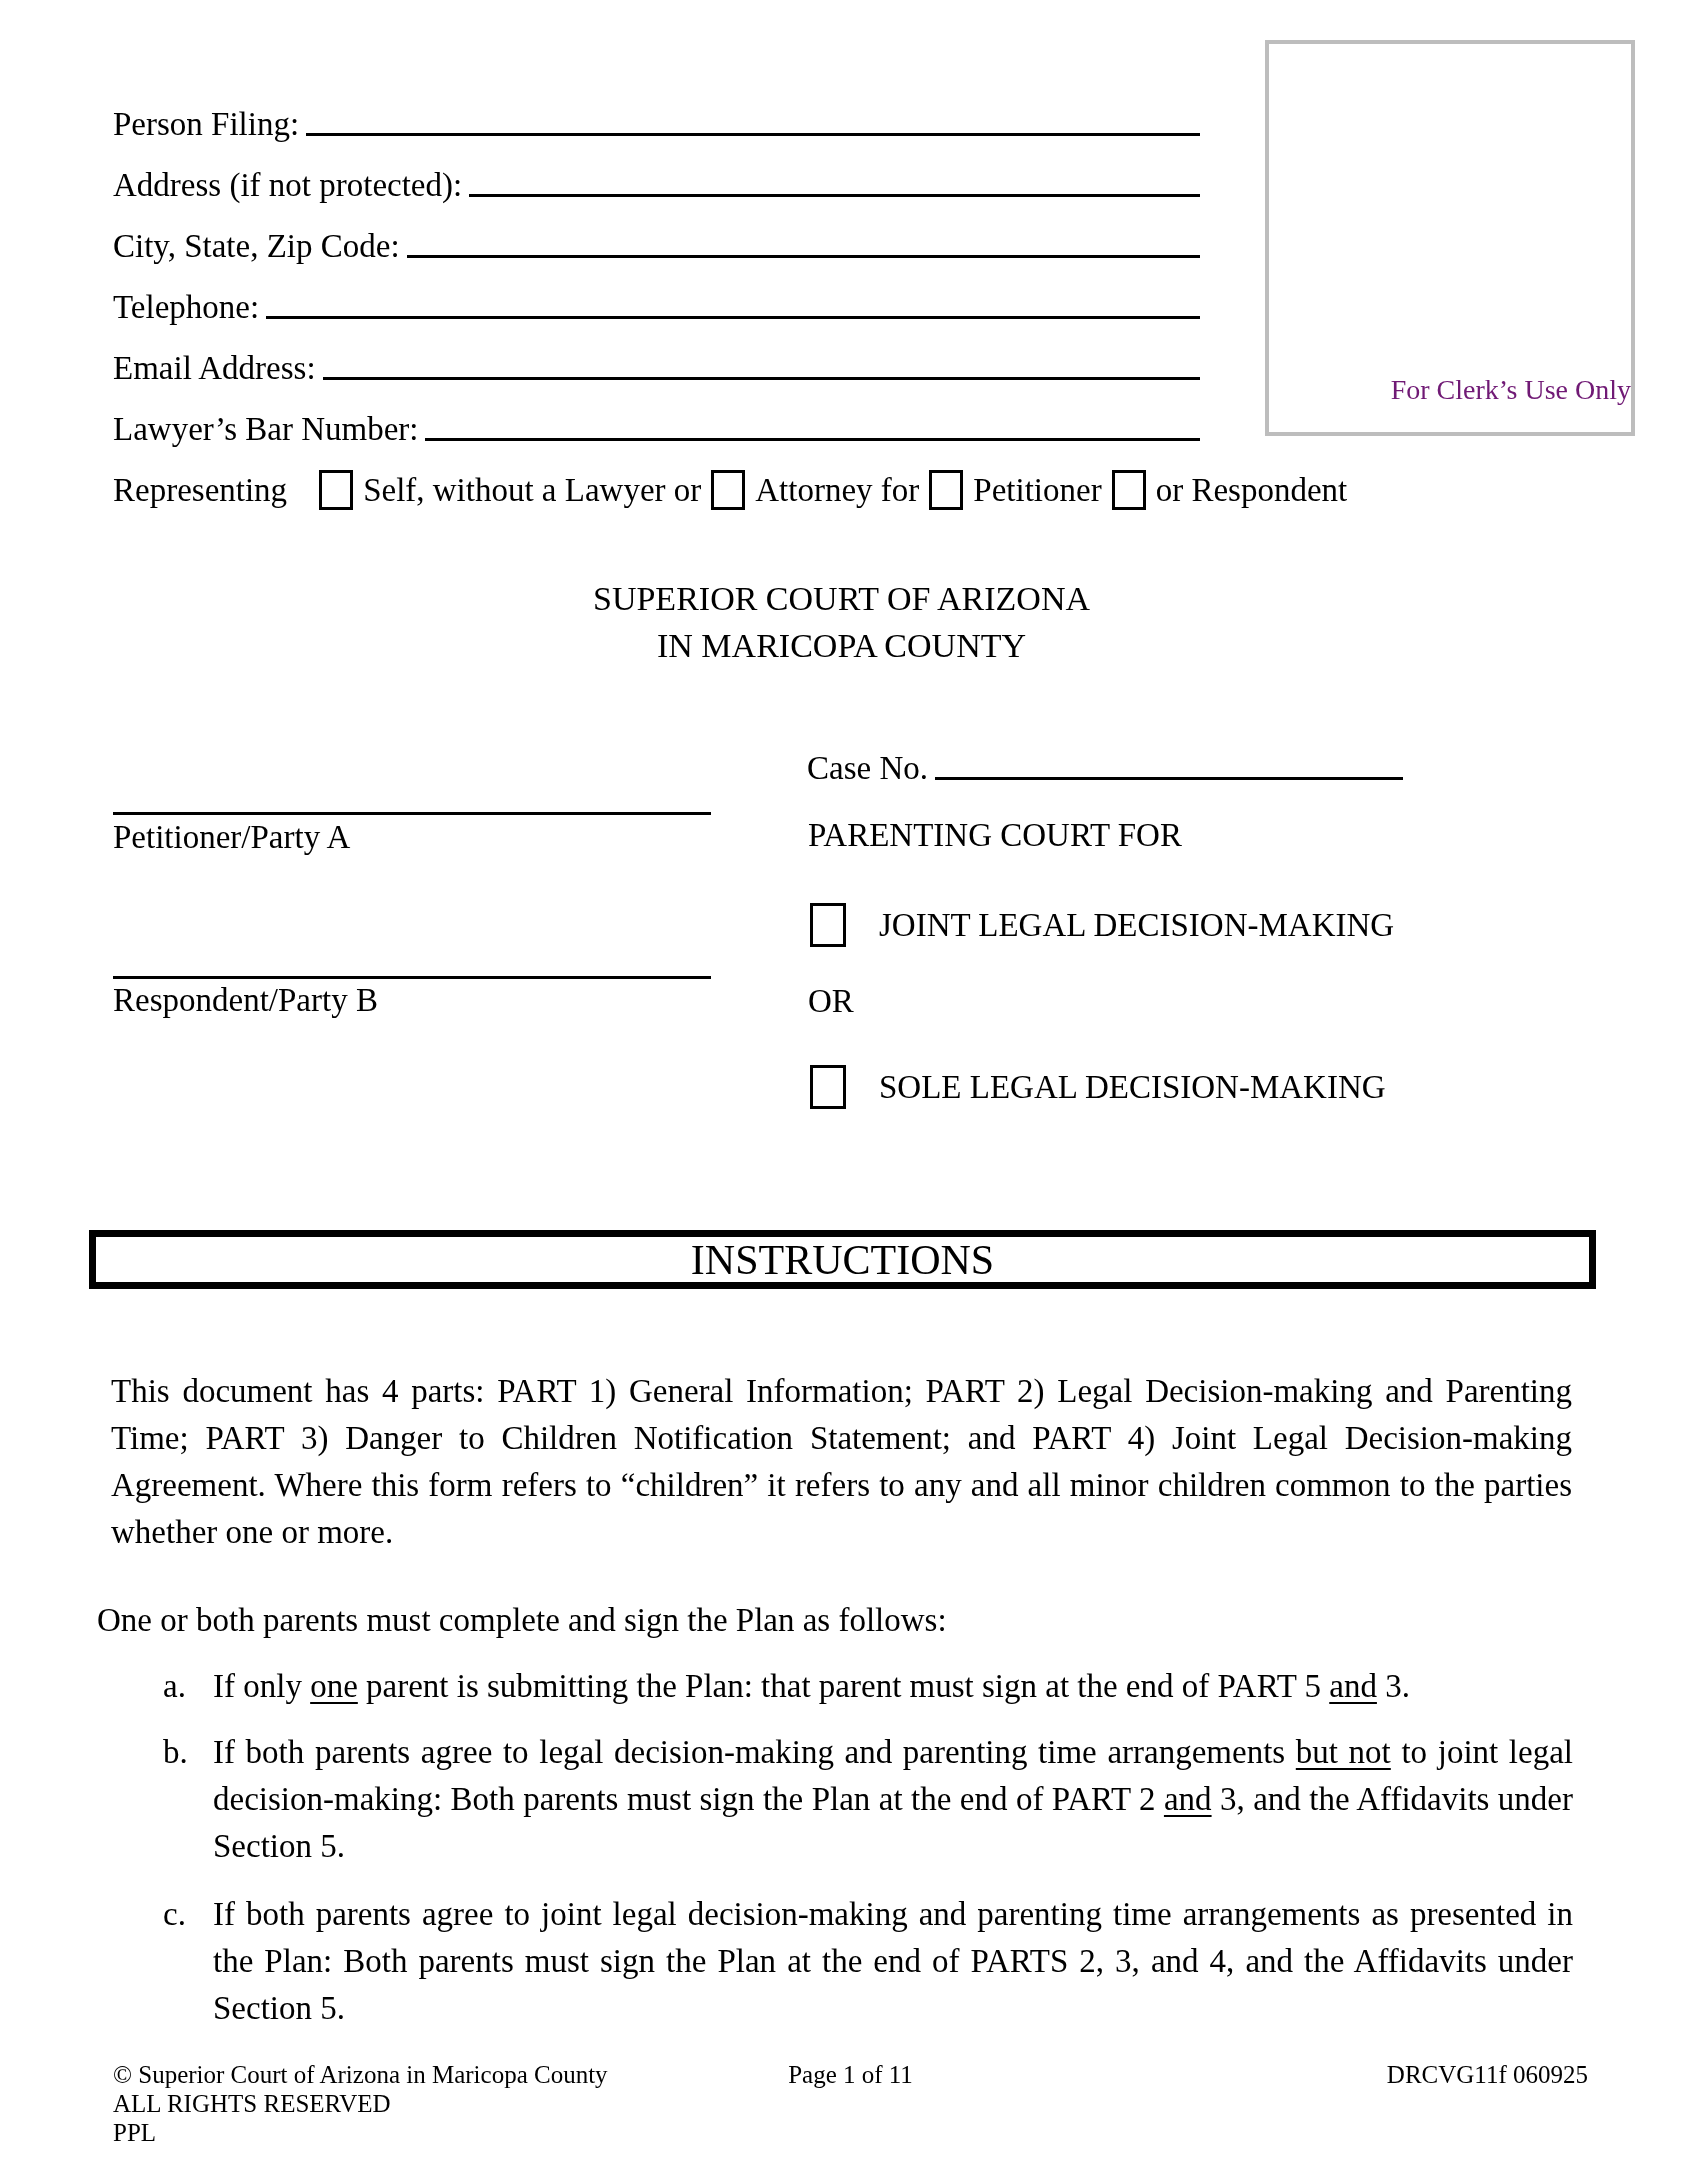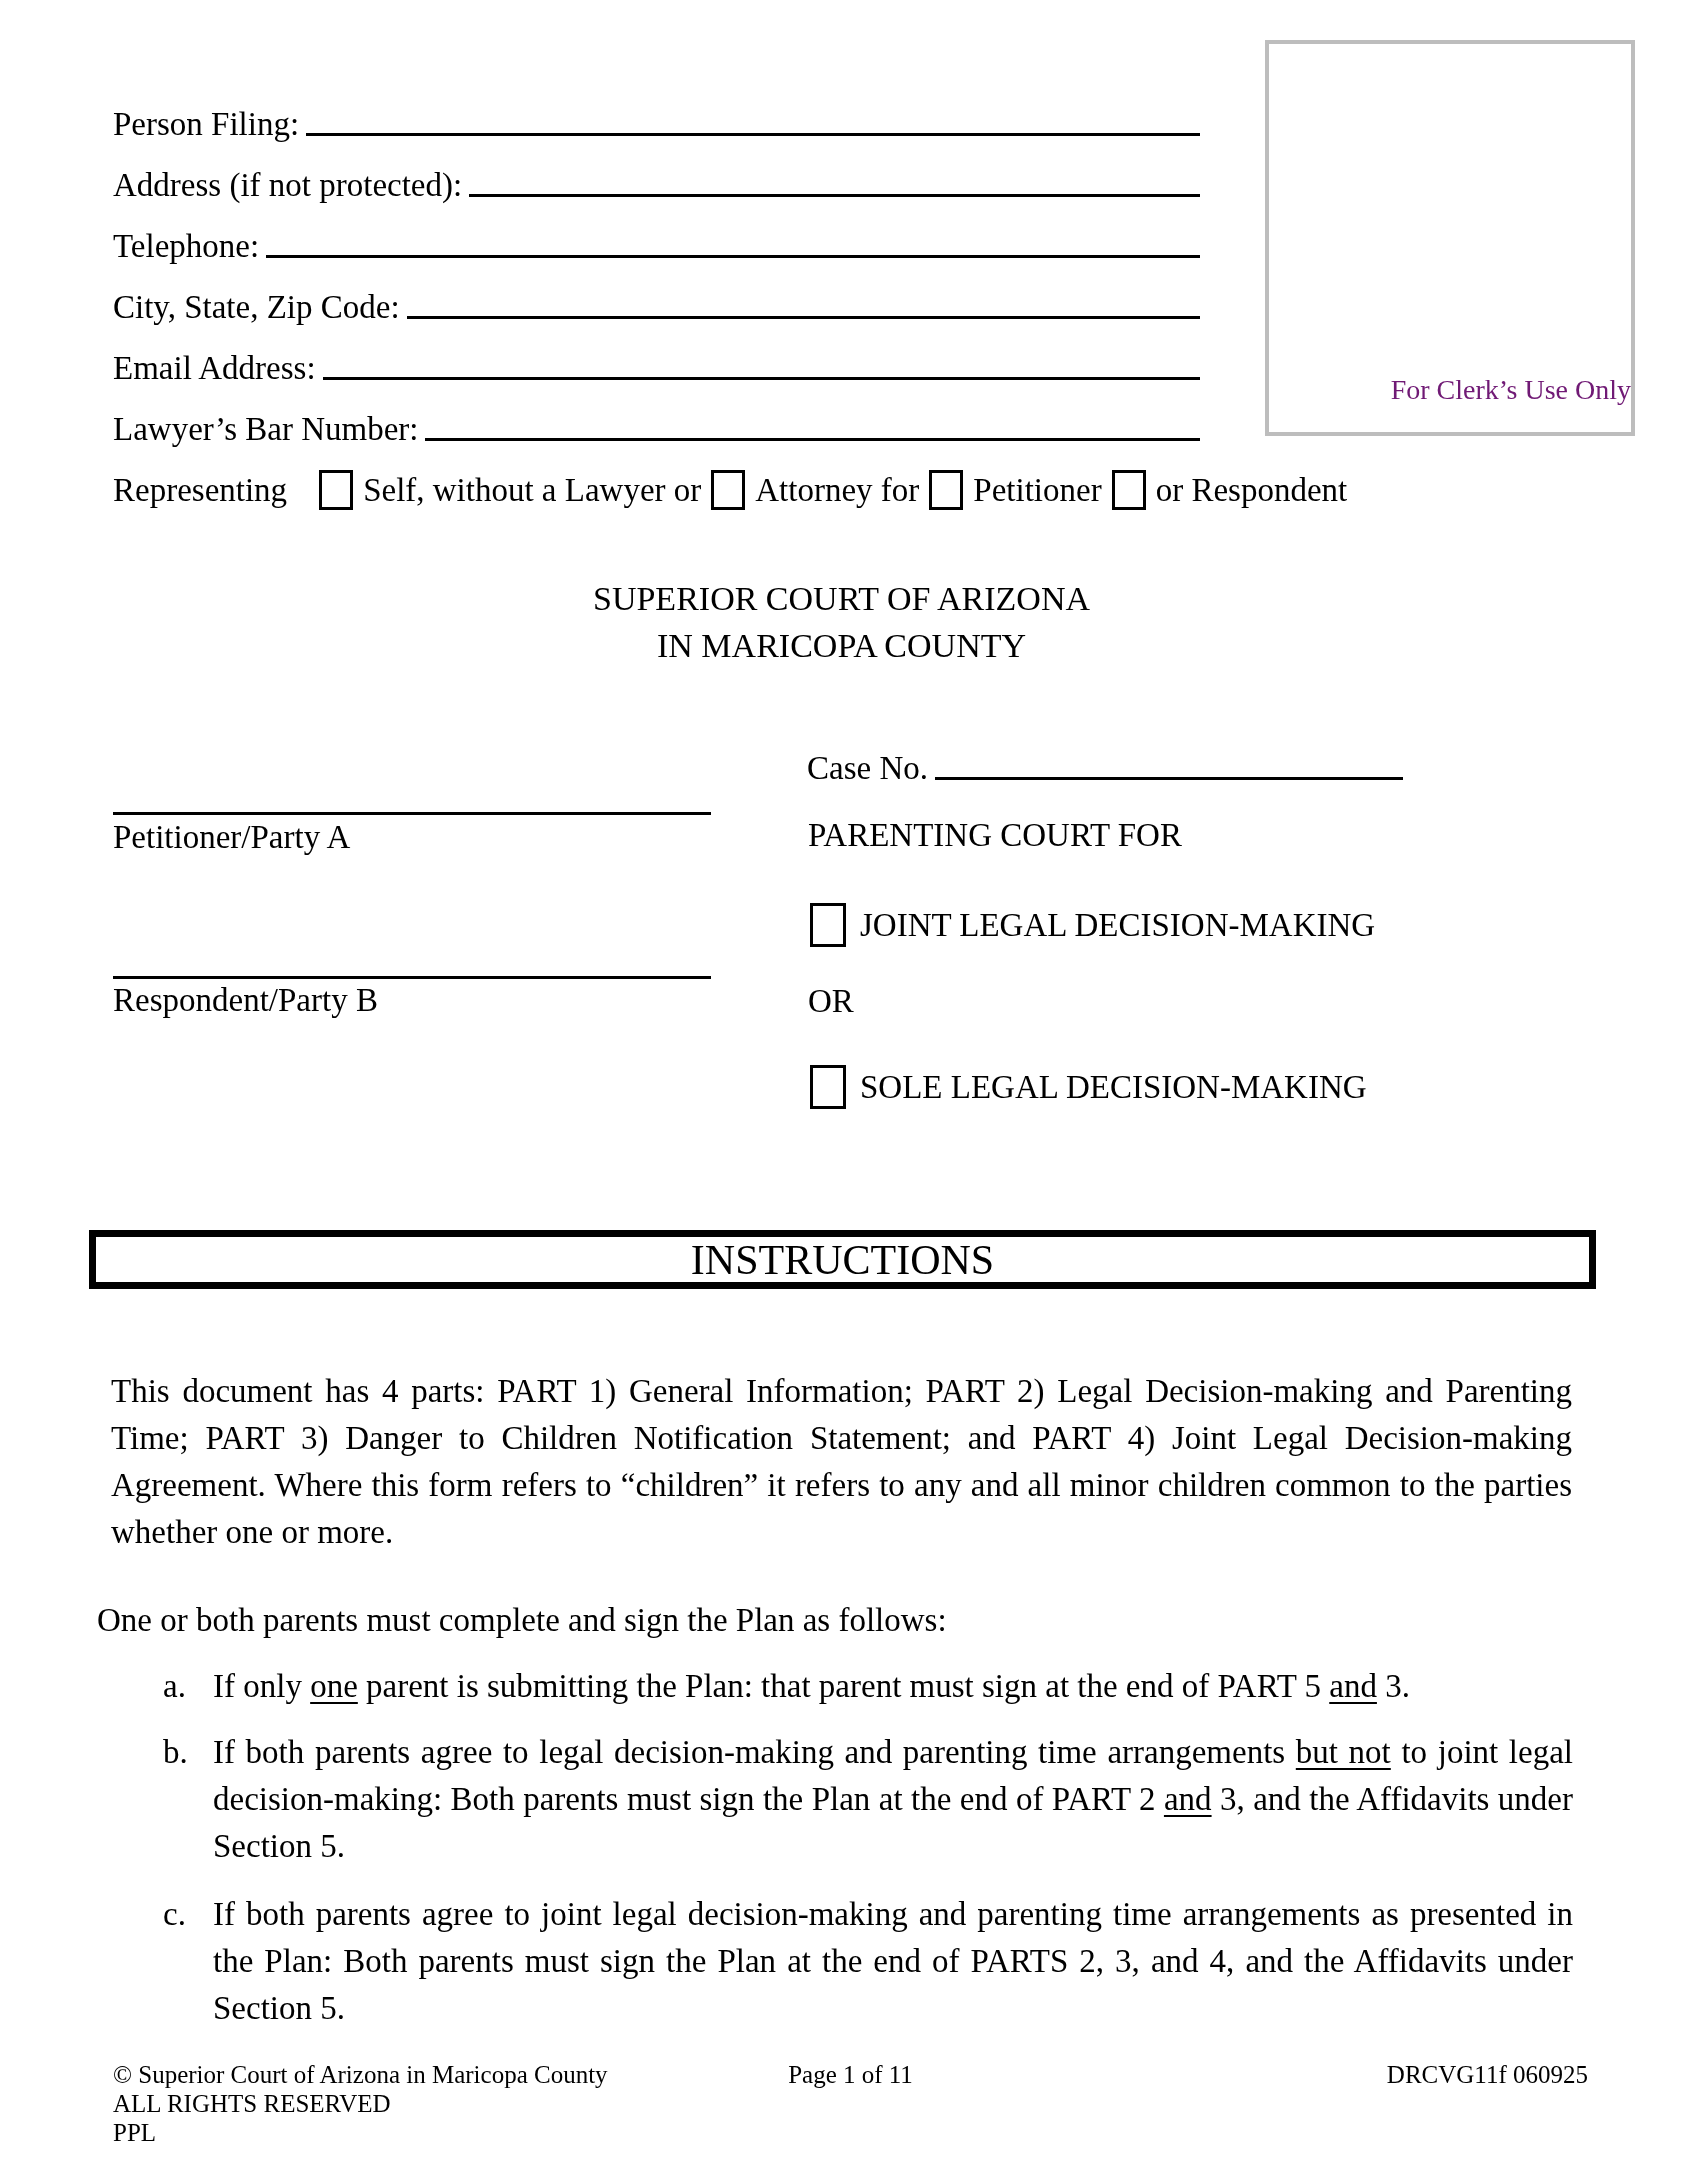--- a/index.html
+++ b/index.html
@@ -36,21 +36,21 @@
 
   
   .case-row { position: absolute; left: 807px; top: 737px; width: 596px; height: 50px; display: flex; align-items: flex-end; }
   .party-line { position: absolute; left: 113px; width: 598px; border-bottom: 3px solid #000; height: 0; }
   #party-a-line { top: 812px; }
   #party-b-line { top: 976px; }
   .party-a-label { position: absolute; left: 113px; top: 819px; }
   .party-b-label { position: absolute; left: 113px; top: 982px; }
   .plan-title { position: absolute; left: 808px; top: 817px; }
   .or-label { position: absolute; left: 808px; top: 983px; }
-  .opt-row { position: absolute; left: 810px; display: flex; align-items: center; gap: 14px; white-space: nowrap; }
+  .opt-row { position: absolute; left: 810px; display: flex; align-items: center; gap: 33px; white-space: nowrap; }
   #joint-row { top: 903px; }
   #sole-row { top: 1065px; }
 
   
   .instructions-box { position: absolute; left: 89px; top: 1230px; width: 1507px; height: 59px; border: 7px solid #000; text-align: center; font-size: 42px; line-height: 46px; }
   .para { position: absolute; text-align: justify; line-height: 47px; }
   .intro { left: 111px; top: 1368px; width: 1461px; }
   .lead { position: absolute; left: 97px; top: 1597px; line-height: 47px; }
   .list-item { position: absolute; left: 163px; width: 1410px; line-height: 47px; }
   #item-a { top: 1663px; }
@@ -74,25 +74,25 @@
   <div class="top-fields">
     <div class="field-row">
       <span class="flabel">Person Filing:</span>
       <span class="fill"></span>
     </div>
     <div class="field-row">
       <span class="flabel">Address (if not protected):</span>
       <span class="fill"></span>
     </div>
     <div class="field-row">
-      <span class="flabel">Telephone:</span>
+      <span class="flabel">City, State, Zip Code:</span>
       <span class="fill"></span>
     </div>
     <div class="field-row">
-      <span class="flabel">City, State, Zip Code:</span>
+      <span class="flabel">Telephone:</span>
       <span class="fill"></span>
     </div>
     <div class="field-row">
       <span class="flabel">Email Address:</span>
       <span class="fill"></span>
     </div>
     <div class="field-row">
       <span class="flabel">Lawyer’s Bar Number:</span>
       <span class="fill"></span>
     </div>

